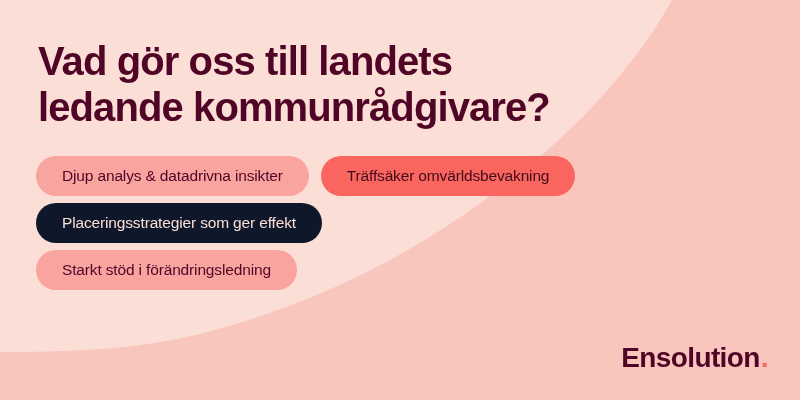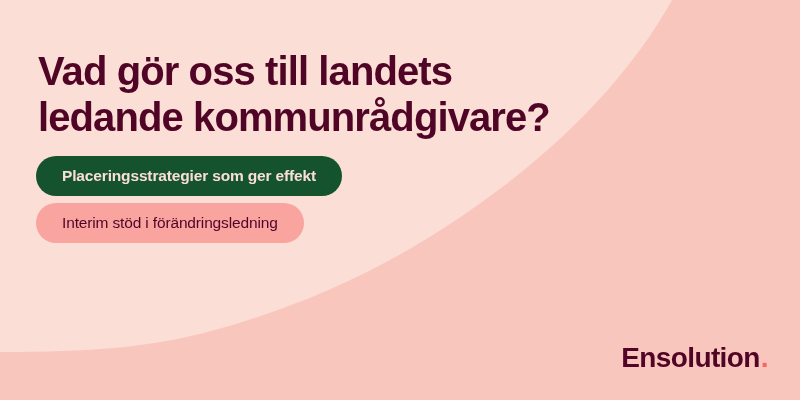--- a/index.html
+++ b/index.html
@@ -33,21 +33,21 @@
     position: relative;
     z-index: 2;
     width: 800px;
     height: 400px;
   }
 
   
   #headline {
     position: absolute;
     left: 38px;
-    top: 48px;
+    top: 38px;
     width: 700px;
     color: #500526;
     font-size: 40px;
     font-weight: bold;
     line-height: 1.16;
     letter-spacing: -0.9px;
     white-space: pre-line;
   }
 
   
@@ -80,23 +80,22 @@
   }
   .pill-light {
     background: #FAA4A0;
     color: #500526;
   }
   .pill-coral {
     background: #FB655F;
     color: #3E0C19;
   }
   .pill-dark {
-    background: #14532d;
+    background: #0f172a;
     color: #FBDED6;
-    font-weight: bold;
   }
 
   
   #logo {
     position: absolute;
     right: 32px;
     bottom: 26px;
     display: flex;
     align-items: flex-start;
     color: #500526;
@@ -123,27 +122,31 @@
              C 585,124 640,58 672,0 Z" fill="#F9C6BD"></path>
   </svg>
 
   <div id="content">
 
     <div id="headline">Vad gör oss till landets
 ledande kommunrådgivare?</div>
 
     <div id="pill-rows">
 
+      <div class="pill-row">
+        <span class="pill pill-light">Djup analys &amp; datadrivna insikter</span>
+        <span class="pill pill-coral">Träffsäker omvärldsbevakning</span>
+      </div>
 
       <div class="pill-row">
         <span class="pill pill-dark">Placeringsstrategier som ger effekt</span>
       </div>
 
       <div class="pill-row">
-        <span class="pill pill-light">Interim stöd i förändringsledning</span>
+        <span class="pill pill-light">Starkt stöd i förändringsledning</span>
       </div>
 
 
     </div>
 
     <div id="logo">
       <span>Ensolution</span>
       <span id="logo-dot">.</span>
     </div>
 

